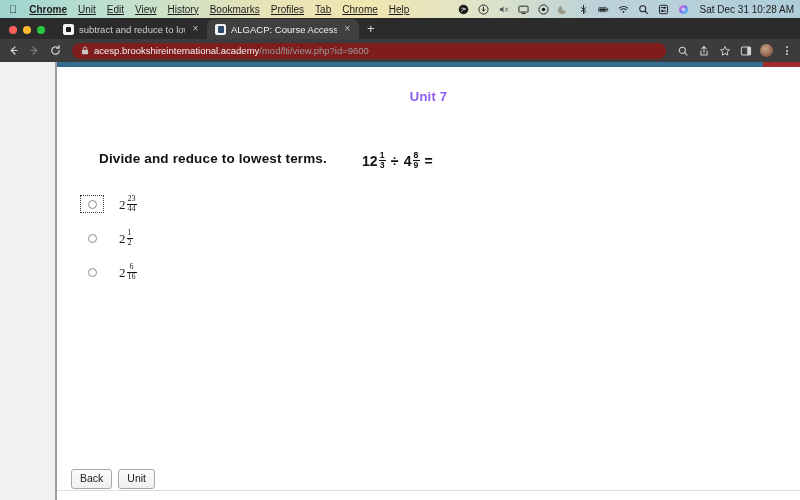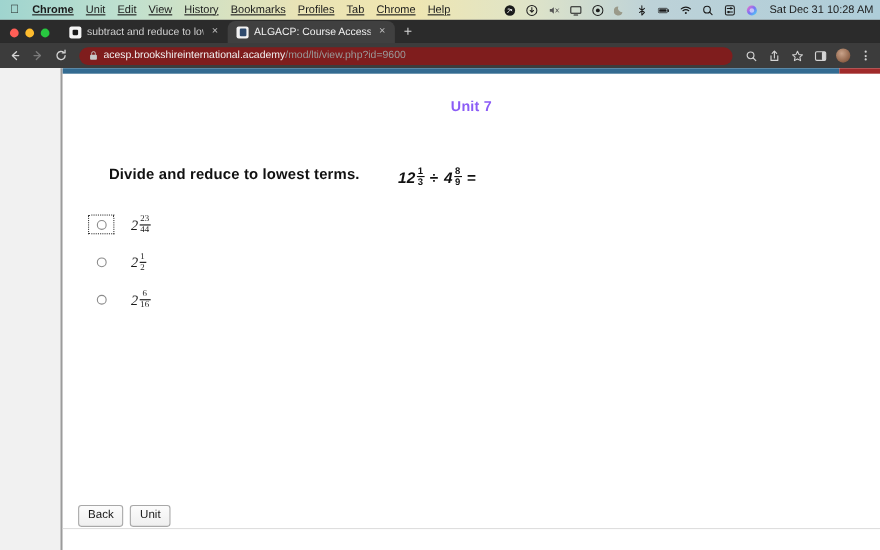--- a/index.html
+++ b/index.html
@@ -130,21 +130,21 @@
     font-size: 13.5px; color: #111;
     font-weight: 600;
     letter-spacing: 0.15px;
     gap: 23px;
   }
   .q-text { white-space: nowrap; }
   .q-math { display: flex; align-items: center; margin-left: 12px; font-size: 14px; }
 
   
   .mixed { display: inline-flex; align-items: center; }
-  .whole { font-size: 1em; line-height: 1; font-style: italic; }
+  .whole { font-size: 1em; line-height: 1; }
   .frac {
     display: inline-flex; flex-direction: column;
     align-items: center; justify-content: center;
     vertical-align: middle; line-height: 1;
     margin-left: 1px;
   }
   .frac .num { font-size: 0.62em; line-height: 1.05; padding: 0 1px; }
   .frac .den { font-size: 0.62em; line-height: 1.05; padding: 0 1px; border-top: 1px solid #111; }
   .op { margin: 0 5px; font-size: 1em; }
 
@@ -162,21 +162,21 @@
   .radio {
     width: 9px; height: 9px; border-radius: 50%;
     border: 1px solid #8b8b8b; background: #fff;
   }
   .option-label {
     margin-left: 14px; font-size: 13px; color: #1a1a1a;
     font-family: "Liberation Serif", serif;
   }
 
   .footer {
-    position: absolute; left: 0; right: 0; bottom: 14px;
+    position: absolute; left: 0; right: 0; bottom: 4px;
     height: 33px; padding: 0 14px;
     display: flex; align-items: flex-start; justify-content: space-between;
     border-top: 0;
   }
   .footer::after {
     content: ""; position: absolute; left: 0; right: 0; bottom: 5px;
     height: 1px; background: #dedede;
   }
   .footer-left { display: flex; gap: 6px; padding-top: 6px; }
   .footer-right { padding-top: 6px; }

